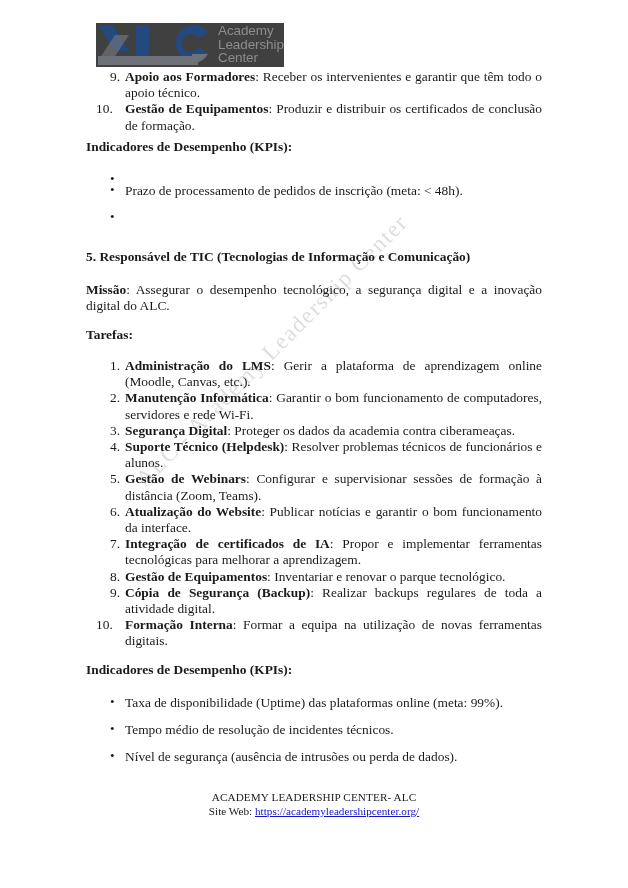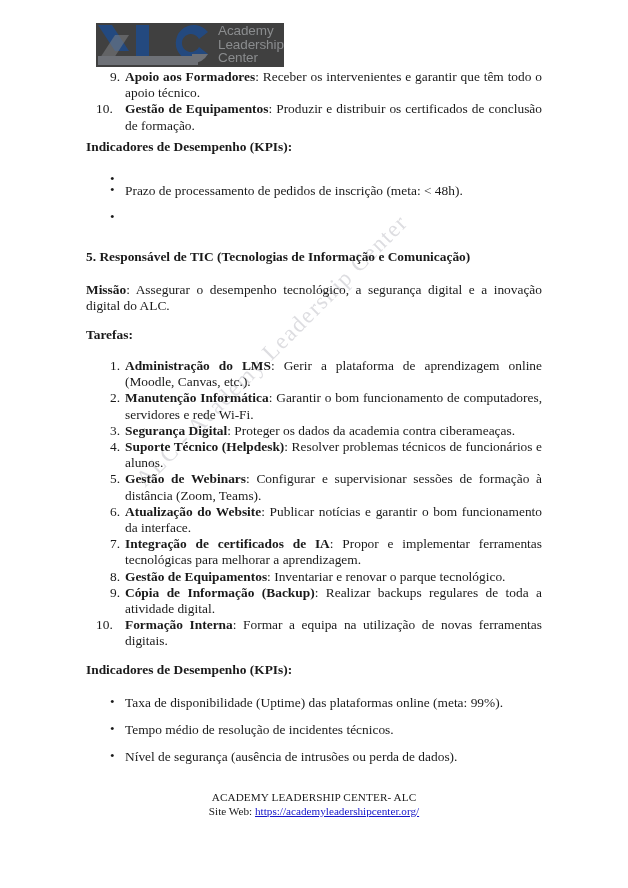--- a/index.html
+++ b/index.html
@@ -255,21 +255,21 @@
       <li>
         <span class="marker">6.</span><span class="lead">Atualização do Website</span><span class="rest">: Publicar notícias e garantir o bom funcionamento da interface.</span>
       </li>
       <li>
         <span class="marker">7.</span><span class="lead">Integração de certificados de IA</span><span class="rest">: Propor e implementar ferramentas tecnológicas para melhorar a aprendizagem.</span>
       </li>
       <li>
         <span class="marker">8.</span><span class="lead">Gestão de Equipamentos</span><span class="rest">: Inventariar e renovar o parque tecnológico.</span>
       </li>
       <li>
-        <span class="marker">9.</span><span class="lead">Cópia de Informação (Backup)</span><span class="rest">: Realizar backups regulares de toda a atividade digital.</span>
+        <span class="marker">9.</span><span class="lead">Cópia de Segurança (Backup)</span><span class="rest">: Realizar backups regulares de toda a atividade digital.</span>
       </li>
       <li class="wide-marker">
         <span class="marker">10.</span><span class="lead">Formação Interna</span><span class="rest">: Formar a equipa na utilização de novas ferramentas digitais.</span>
       </li>
     </ol>
 
     <div class="heading" style="top:662px;">Indicadores de Desempenho (KPIs):</div>
 
     <ul class="bul-list" style="top:695px;">
       <li>

